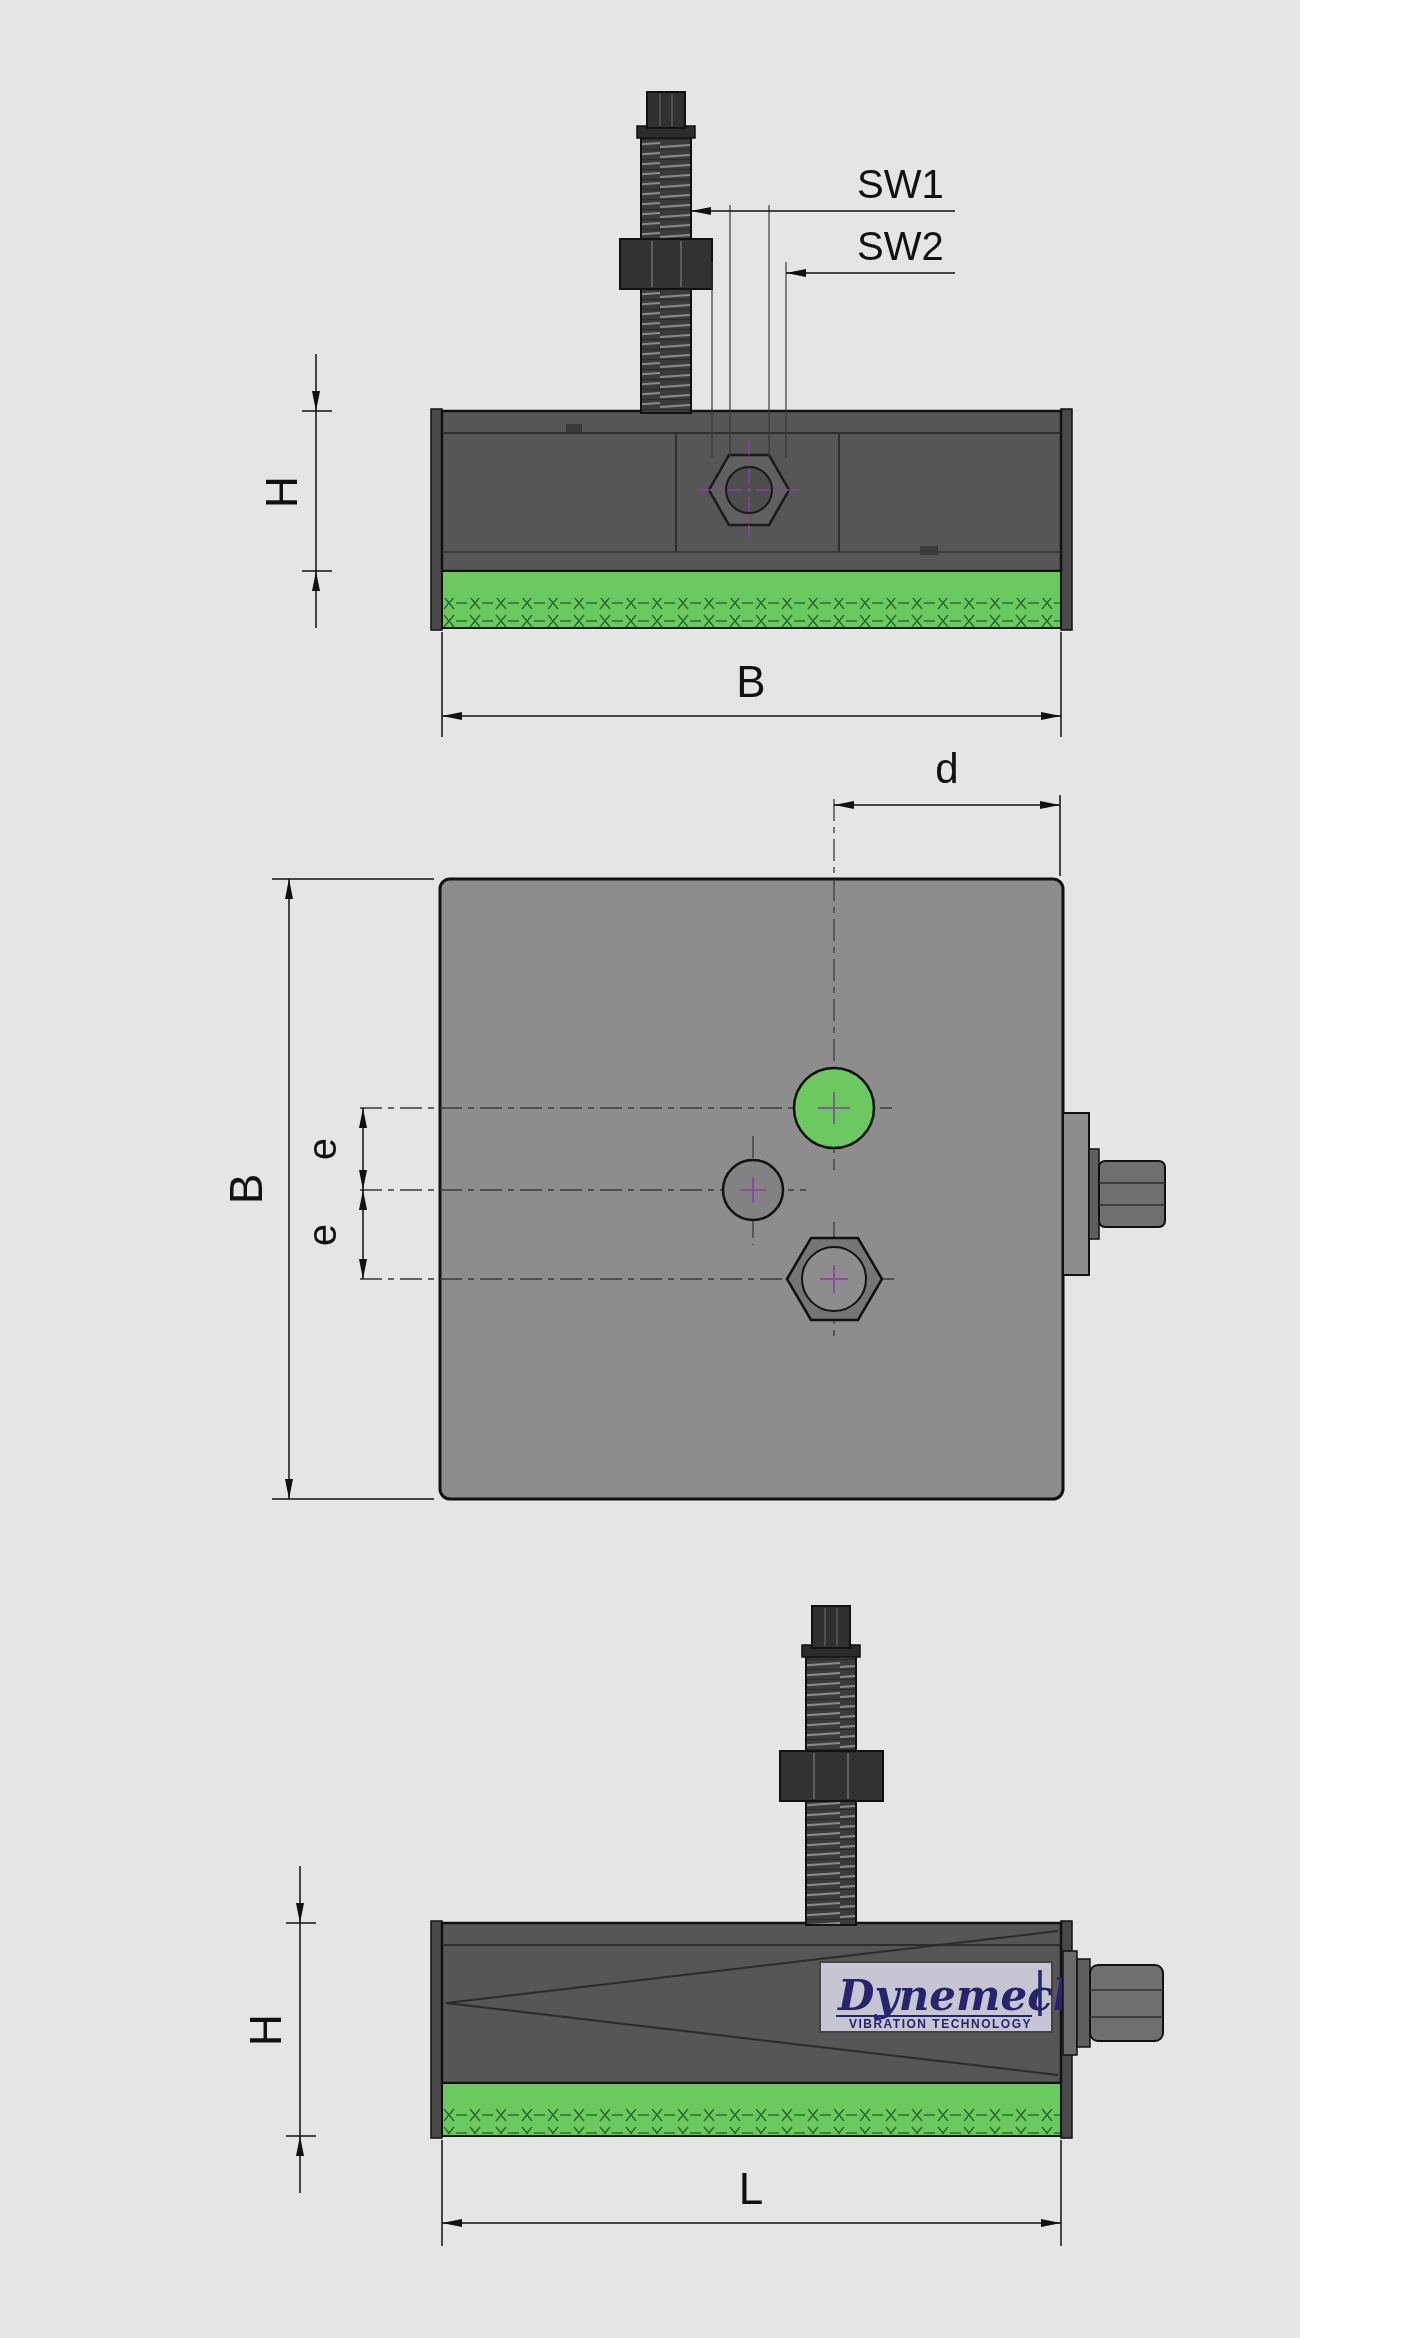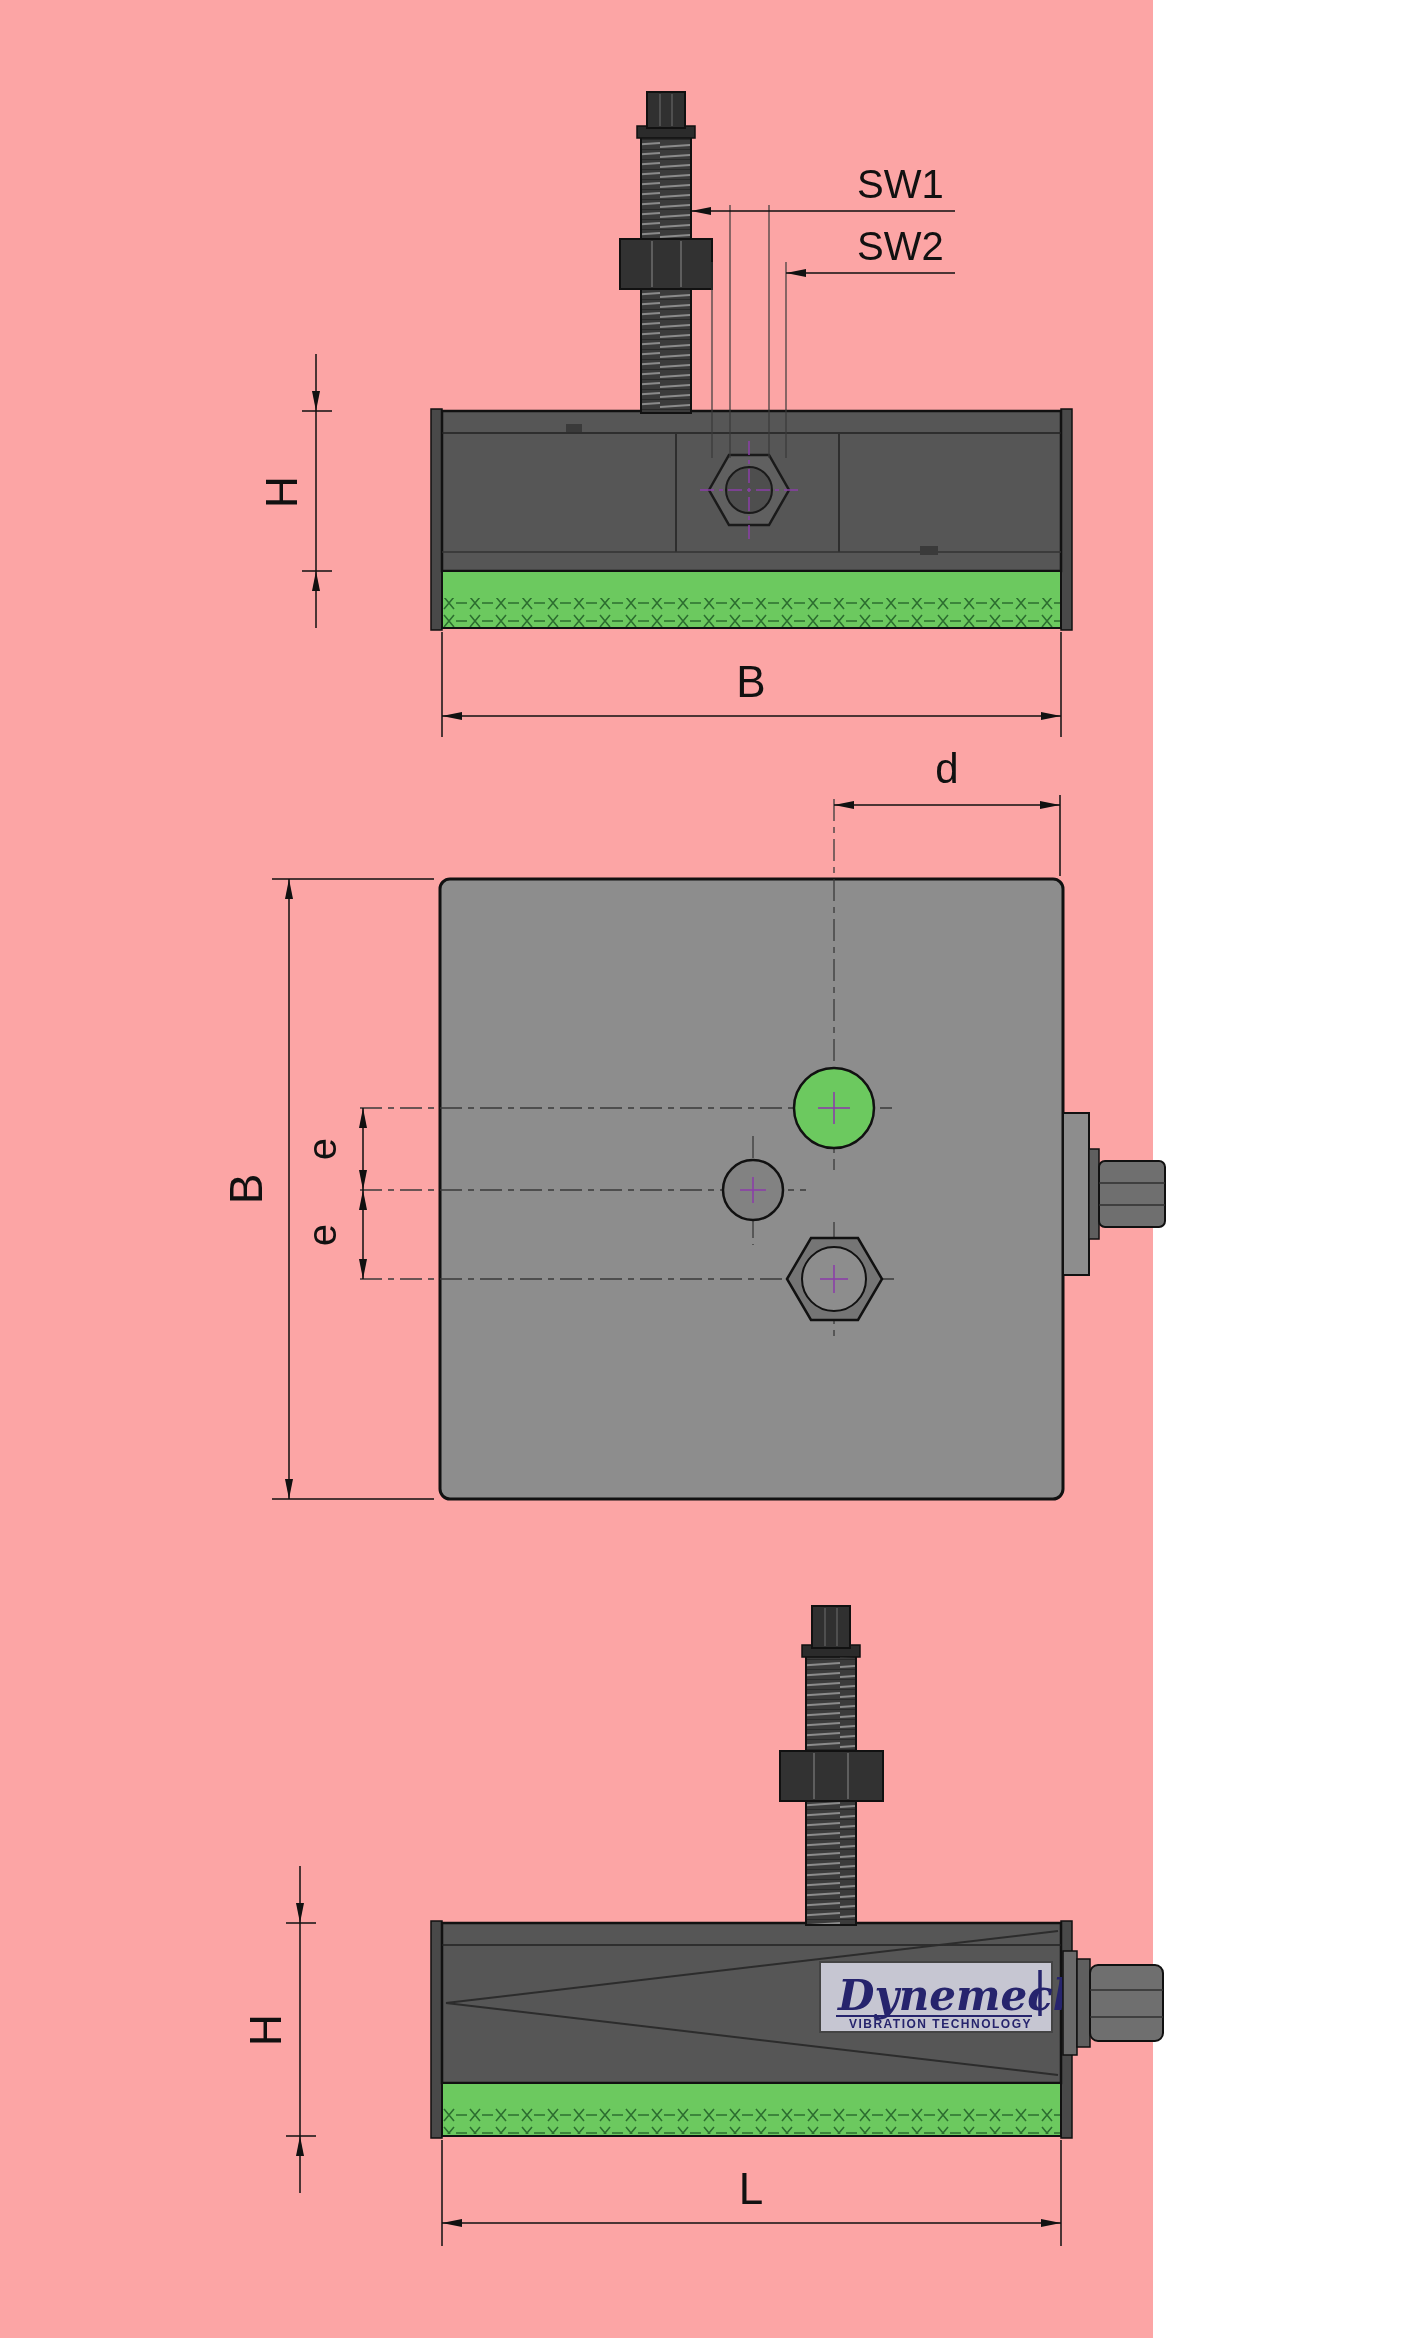--- a/index.html
+++ b/index.html
@@ -1,16 +1,16 @@
 <!DOCTYPE html>
 <html style="--body-gray: #565656; --plan-gray: #8d8d8d; --pad-green: #6cc95f; --hardware-dark: #323232; --logo-blue: #26246d; --line-black: #111111; --centerline-purple: #8b3fa8;"><head>
 <meta charset="utf-8">
 <style>
   html,body{margin:0;padding:0;background:#ffffff;}
-  .canvas{width:1153px;height:2338px;position:relative;background:#fca5a5;}
+  .canvas{width:1300px;height:2338px;position:relative;background:#e5e5e5;}
   svg{display:block;}
   text.dim{font-family:"Liberation Sans",sans-serif;fill:#111;}
   text.brand{font-family:"DejaVu Serif",serif;font-style:italic;font-weight:bold;}
   text.tagline{font-family:"Liberation Sans",sans-serif;font-weight:bold;}
 </style>
 </head>
 <body>
 
 <div class="canvas">
 <svg width="1401" height="2338" viewBox="0 0 1401 2338">

